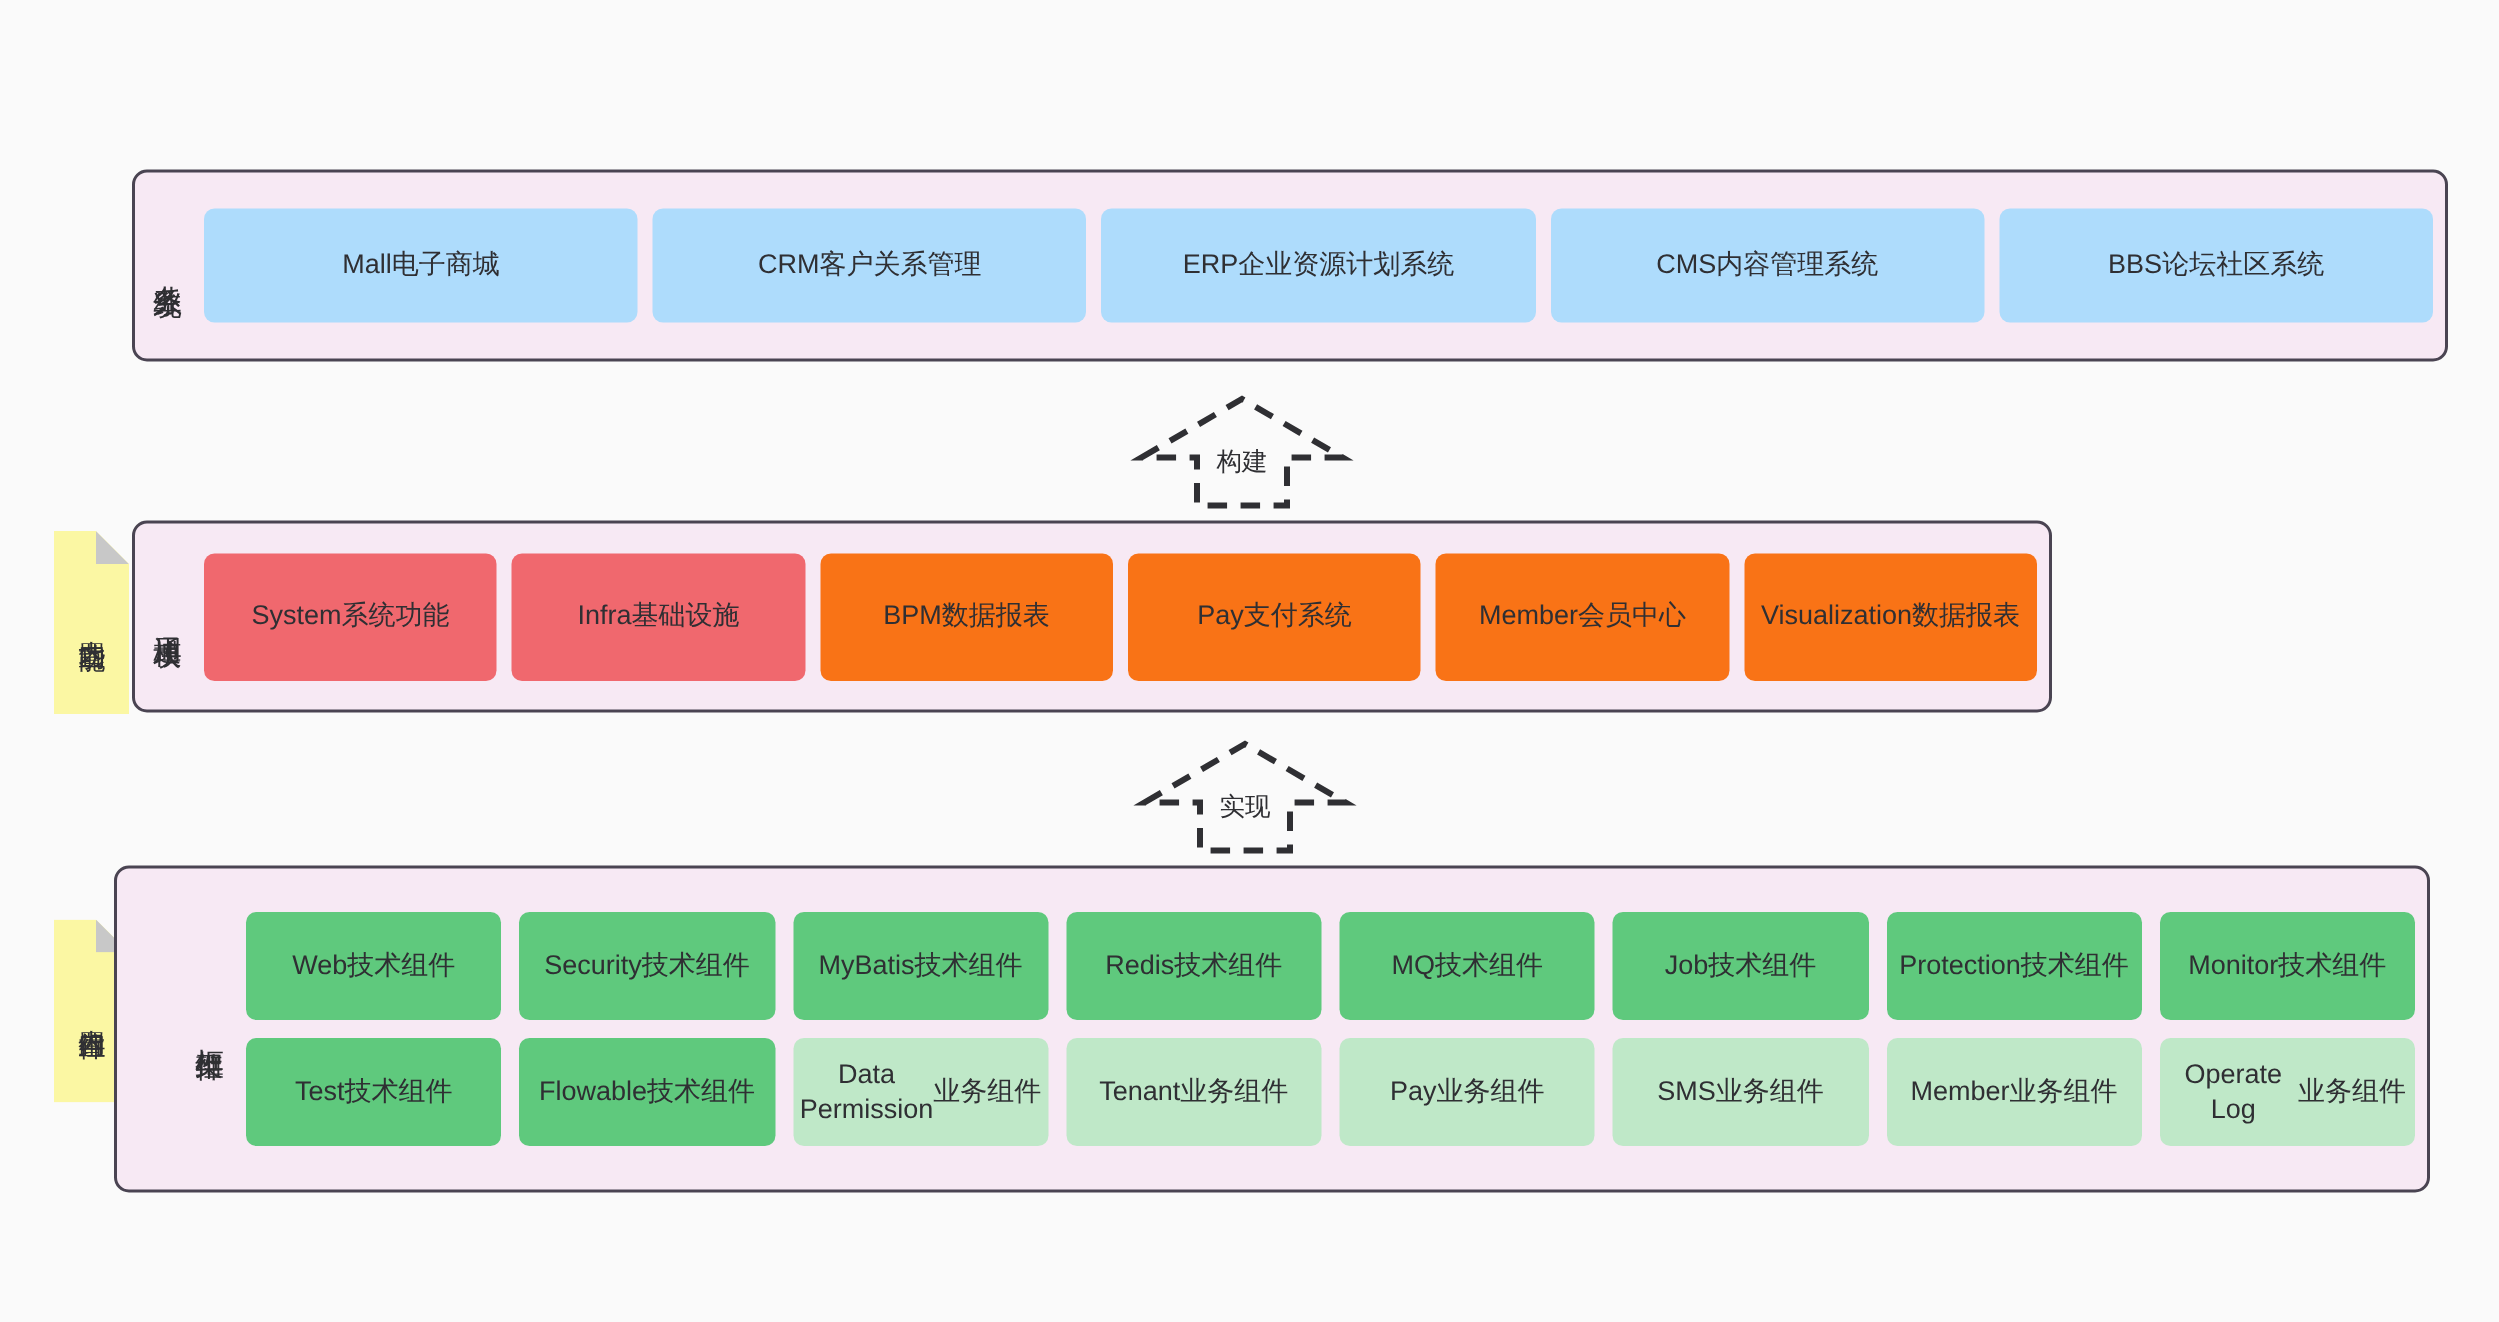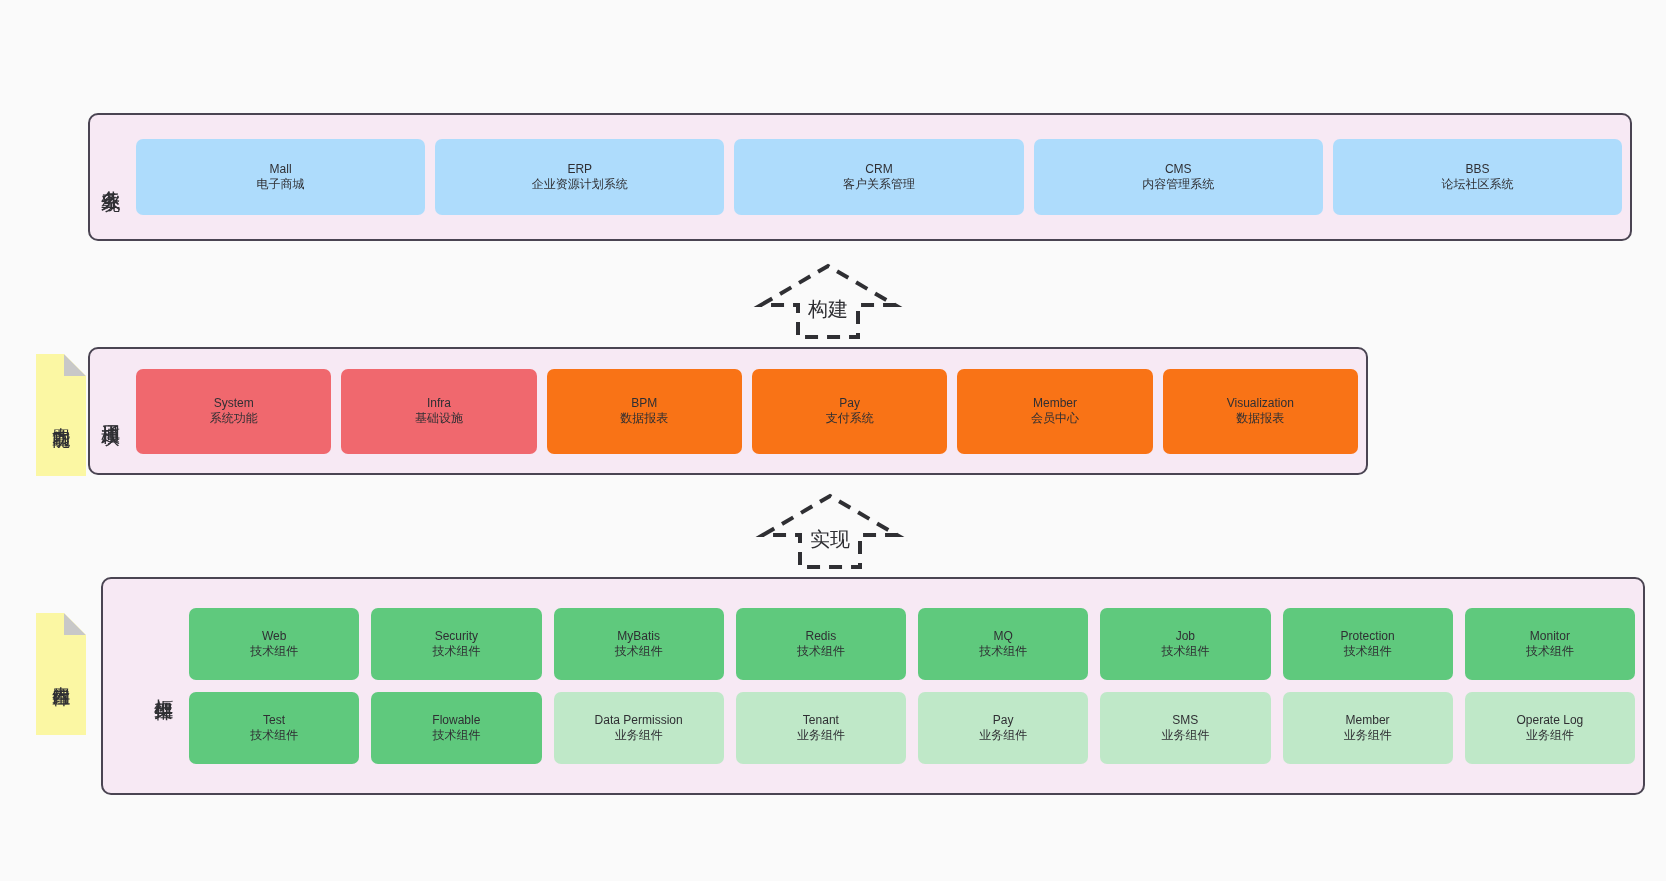--- a/index.html
+++ b/index.html
@@ -65,25 +65,25 @@
     gap: 12px;
     width: 100%;
   }
 
   
   .card {
     flex: 1 1 0;
     min-width: 0;
     border-radius: 7px;
     display: flex;
-    flex-direction: column;
+    flex-direction: row;
     align-items: center;
     justify-content: center;
     text-align: center;
-    font-size: 12px;
+    font-size: 18px;
     line-height: 1.28;
     color: #2f2f33;
     box-sizing: border-box;
     padding: 4px 6px;
   }
   .card .t1 { white-space: normal; }
   .card .t2 { white-space: nowrap; }
 
   .card.blue      { background: #aedcfc; height: 76px; }
   .card.red       { background: #f0686e; height: 85px; }
@@ -119,47 +119,47 @@
 
   
   .connector {
     position: absolute;
   }
   .connector svg { display: block; overflow: visible; }
   .connector .conn-label {
     position: absolute;
     left: 50%;
     transform: translateX(-50%);
-    font-size: 20px;
+    font-size: 17px;
     color: #2f2f33;
     white-space: nowrap;
     background: transparent;
     padding: 0 2px;
   }
 </style>
 </head>
 <body>
 
 <div class="canvas">
 
   <div class="layer" id="layer-business" style="left:88px; top:113px; width:1544px; height:128px;">
     <div class="layer-label">业务系统</div>
     <div class="layer-body">
 
       <div class="card blue">
         <span class="t1">Mall</span>
         <span class="t2">电子商城</span>
       </div>
       <div class="card blue">
+        <span class="t1">CRM</span>
+        <span class="t2">客户关系管理</span>
+      </div>
+      <div class="card blue">
         <span class="t1">ERP</span>
         <span class="t2">企业资源计划系统</span>
-      </div>
-      <div class="card blue">
-        <span class="t1">CRM</span>
-        <span class="t2">客户关系管理</span>
       </div>
       <div class="card blue">
         <span class="t1">CMS</span>
         <span class="t2">内容管理系统</span>
       </div>
       <div class="card blue">
         <span class="t1">BBS</span>
         <span class="t2">论坛社区系统</span>
       </div>
 
@@ -215,21 +215,21 @@
       <path d="M 3 43 L 70 4 L 137 43 L 100 43 L 100 75 L 40 75 L 40 43 Z" fill="none" stroke="#2f2f33" stroke-width="4" stroke-dasharray="13 9" stroke-linejoin="miter" stroke-linecap="butt"></path>
     </svg>
     <span class="conn-label" style="top:34px;">实现</span>
   </div>
 
   <div class="note" id="note-builtin-components" style="left:36px; top:613px; width:50px; height:122px;">
     <span class="fold"></span>
     <span>内置组件</span>
   </div>
 
-  <div class="layer" id="layer-framework" style="left:101px; top:577px; width:1544px; height:218px;padding-left:40px;">
+  <div class="layer" id="layer-framework" style="left:76px; top:577px; width:1544px; height:218px;padding-left:40px;">
     <div class="layer-label">框架组件</div>
     <div class="layer-body two-rows">
 
       <div class="row">
         <div class="card green">
           <span class="t1">Web</span>
           <span class="t2">技术组件</span>
         </div>
         <div class="card green">
           <span class="t1">Security</span>

